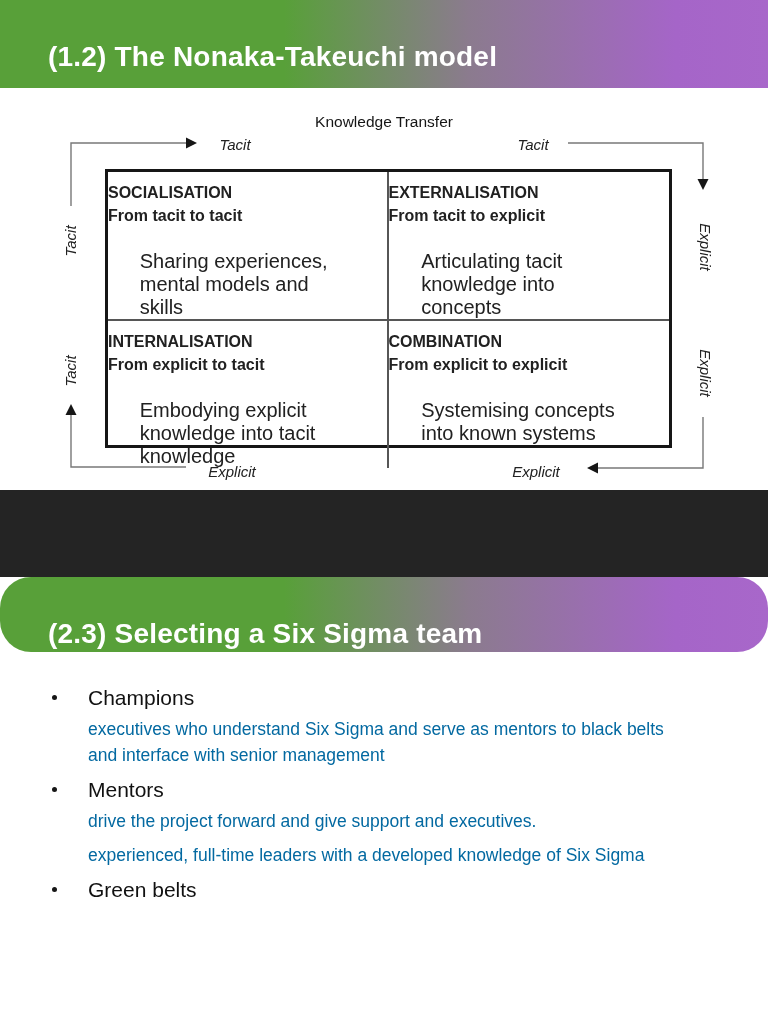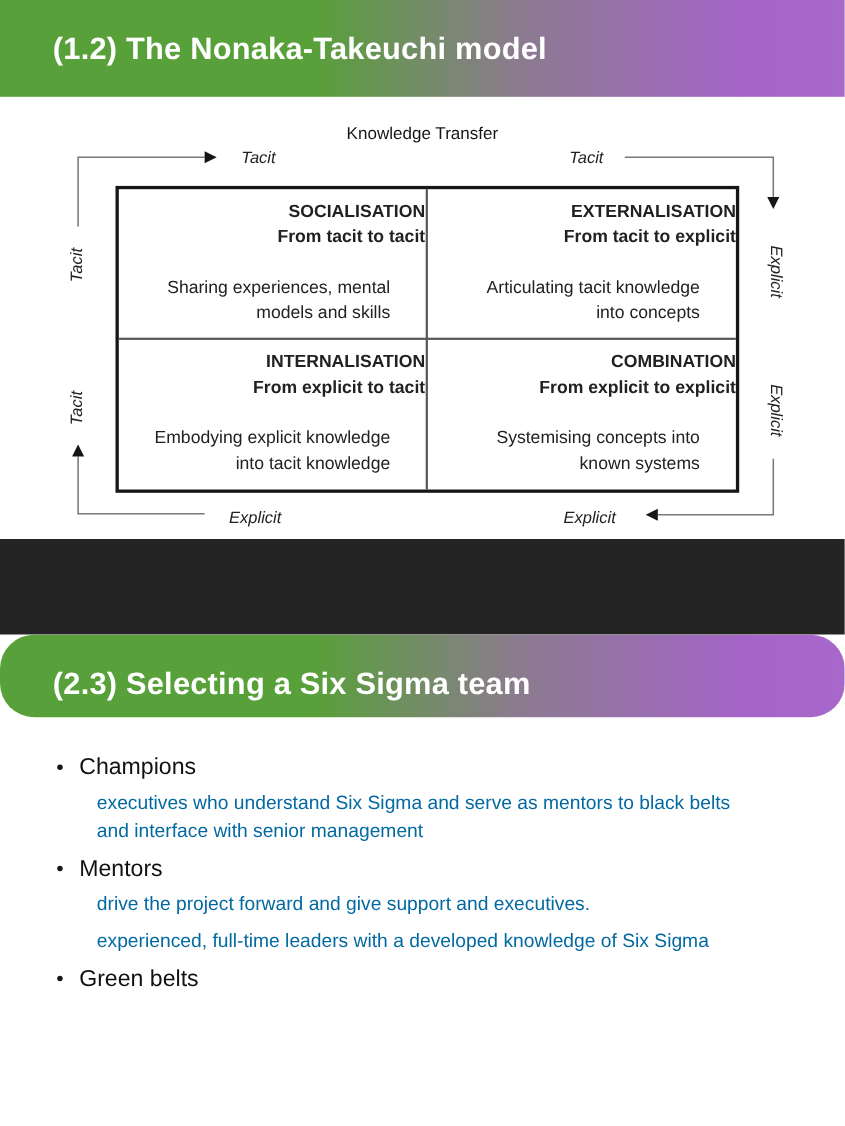--- a/index.html
+++ b/index.html
@@ -11,21 +11,21 @@
   .slide{position:relative;width:768px;background:#fff;}
   .slide1{height:577px;}
   .slide2{height:447px;overflow:hidden;}
 
   
   .banner{
     position:absolute;left:0;top:0;width:768px;height:88px;
     background:linear-gradient(90deg,#58a039 0%,#58a039 37%,#8b7b8e 61%,#a565c8 88%,#a867ca 100%);
   }
   .banner-title{
-    position:absolute;left:48px;top:28px;
+    position:absolute;left:48px;top:40px;
     font-size:28px;line-height:34px;font-weight:bold;color:#ffffff;
     letter-spacing:.2px;white-space:nowrap;
   }
 
   
   .diagram-heading{
     position:absolute;left:384px;top:122px;transform:translate(-50%,-50%);
     font-size:15.5px;color:#151515;white-space:nowrap;
   }
   .hlabel{
@@ -36,26 +36,26 @@
     position:absolute;transform:translate(-50%,-50%) rotate(-90deg);
     font-size:15px;font-style:italic;color:#222;white-space:nowrap;
   }
   .vlabel.cw{transform:translate(-50%,-50%) rotate(90deg);}
 
   .matrix{
     position:absolute;left:105px;top:169px;width:567px;height:279px;
     border:3px solid #161616;box-sizing:border-box;background:#fff;
     display:grid;grid-template-columns:1fr 1fr;grid-template-rows:1fr 1fr;
   }
-  .qcell{box-sizing:border-box;text-align:right;padding-top:9px;}
+  .qcell{box-sizing:border-box;text-align:left;padding-top:9px;}
   .qcell.br{border-right:2px solid #565656;}
   .qcell.bb{border-bottom:2px solid #565656;}
   .qname,.qsub{font-size:16px;line-height:23px;font-weight:bold;color:#212121;}
   .qdesc{
-    font-size:16px;line-height:23px;color:#212121;
+    font-size:20px;line-height:23px;color:#212121;
     max-width:215px;margin:23px auto 0 auto;
   }
   .arrows{position:absolute;left:0;top:0;width:768px;height:577px;pointer-events:none;}
 
   
   .footer{
     position:absolute;left:0;top:490px;width:768px;height:87px;
     background:#242424;
   }
   .cordie{
@@ -73,21 +73,21 @@
   .cips-sub{position:absolute;left:46px;top:32px;font-size:7.5px;color:#dcdcdc;letter-spacing:.3px;white-space:nowrap;}
 
   
   .bullets{position:absolute;left:48px;top:107px;width:672px;}
   .bullet-item{margin:0;}
   .term-row{display:flex;align-items:flex-start;margin-bottom:5px;}
   .bdot{
     width:5px;height:5px;border-radius:50%;background:#161616;
     margin:11px 15px 0 4px;flex:0 0 auto;
   }
-  .term{font-size:21px;line-height:27px;color:#111;}
+  .term{font-size:21px;line-height:27px;color:#111;margin-left:16px;}
   .desc{
     margin:0 0 8px 40px;max-width:600px;
     font-size:17.5px;line-height:26px;color:#0369a1;
   }
   .desc:empty{display:none;}
 </style>
 </head>
 <body>
 
 <div class="slide slide1">

